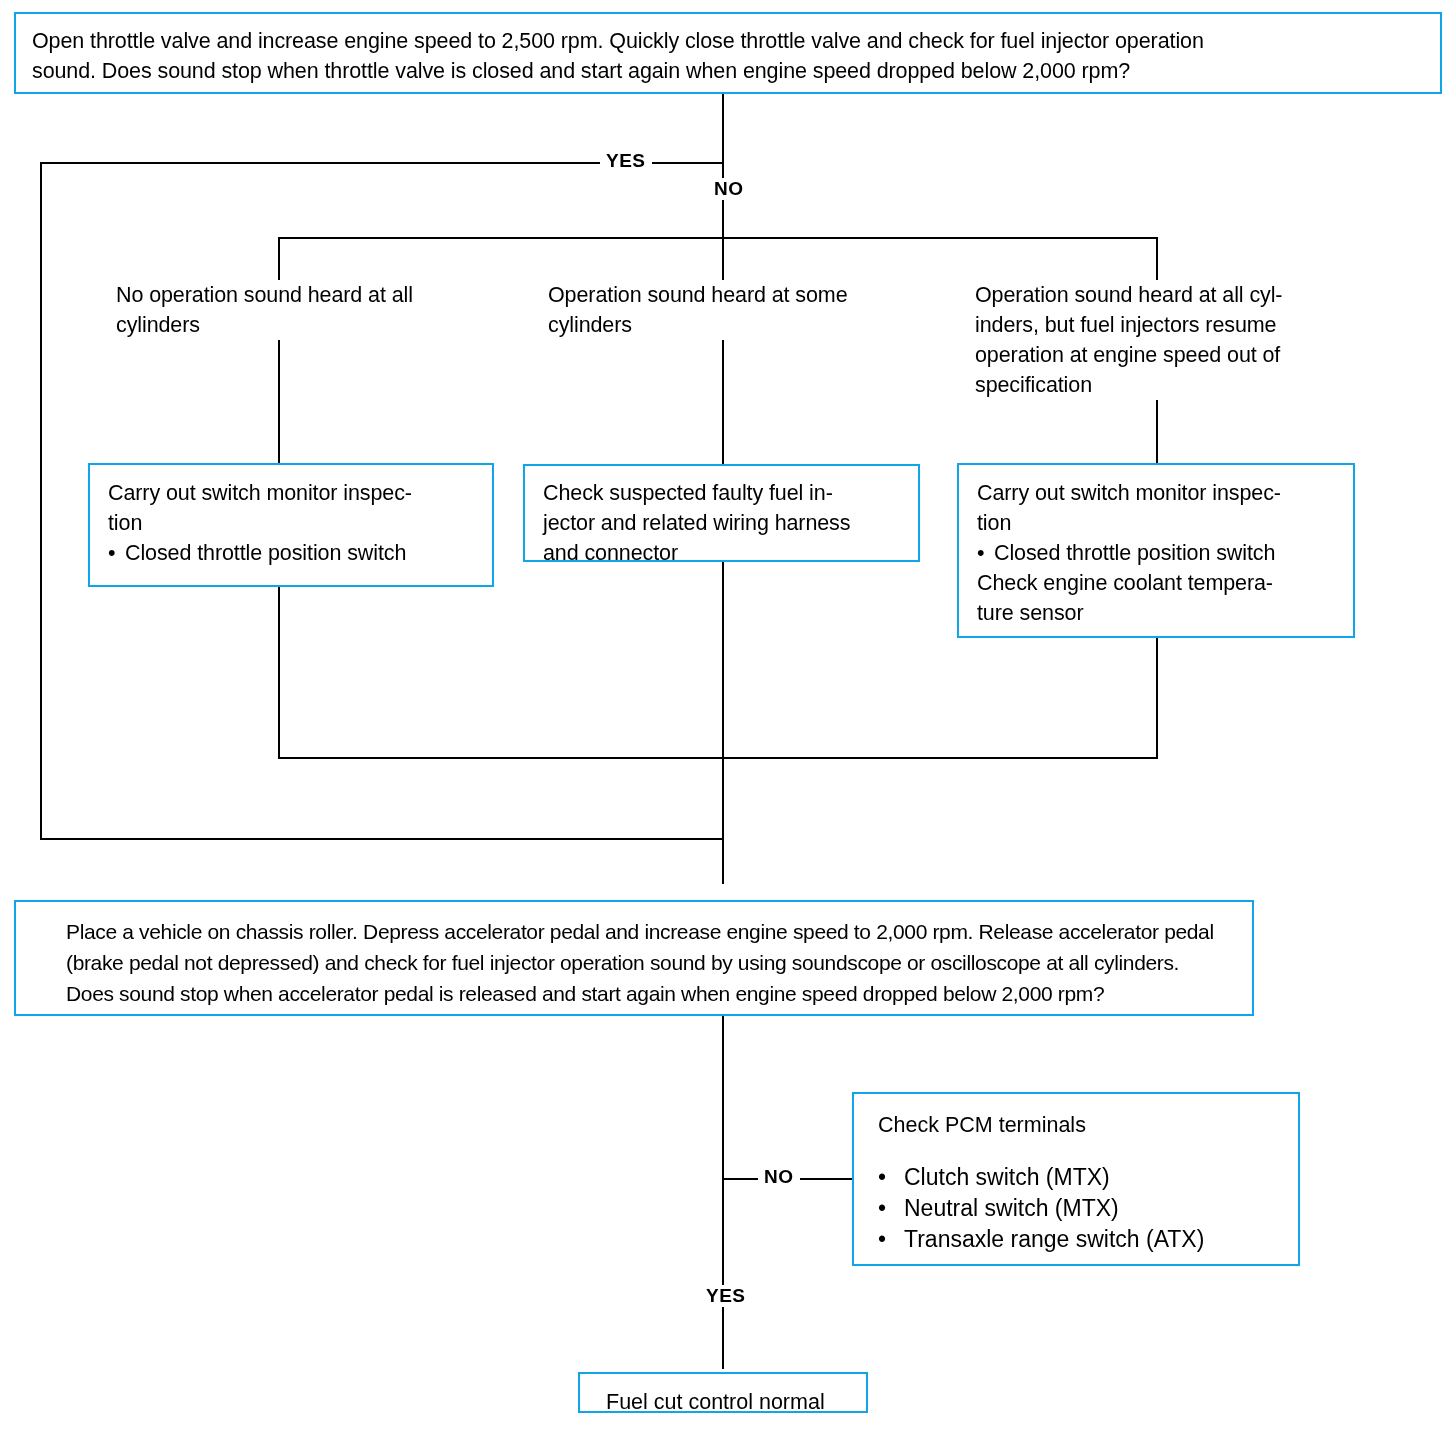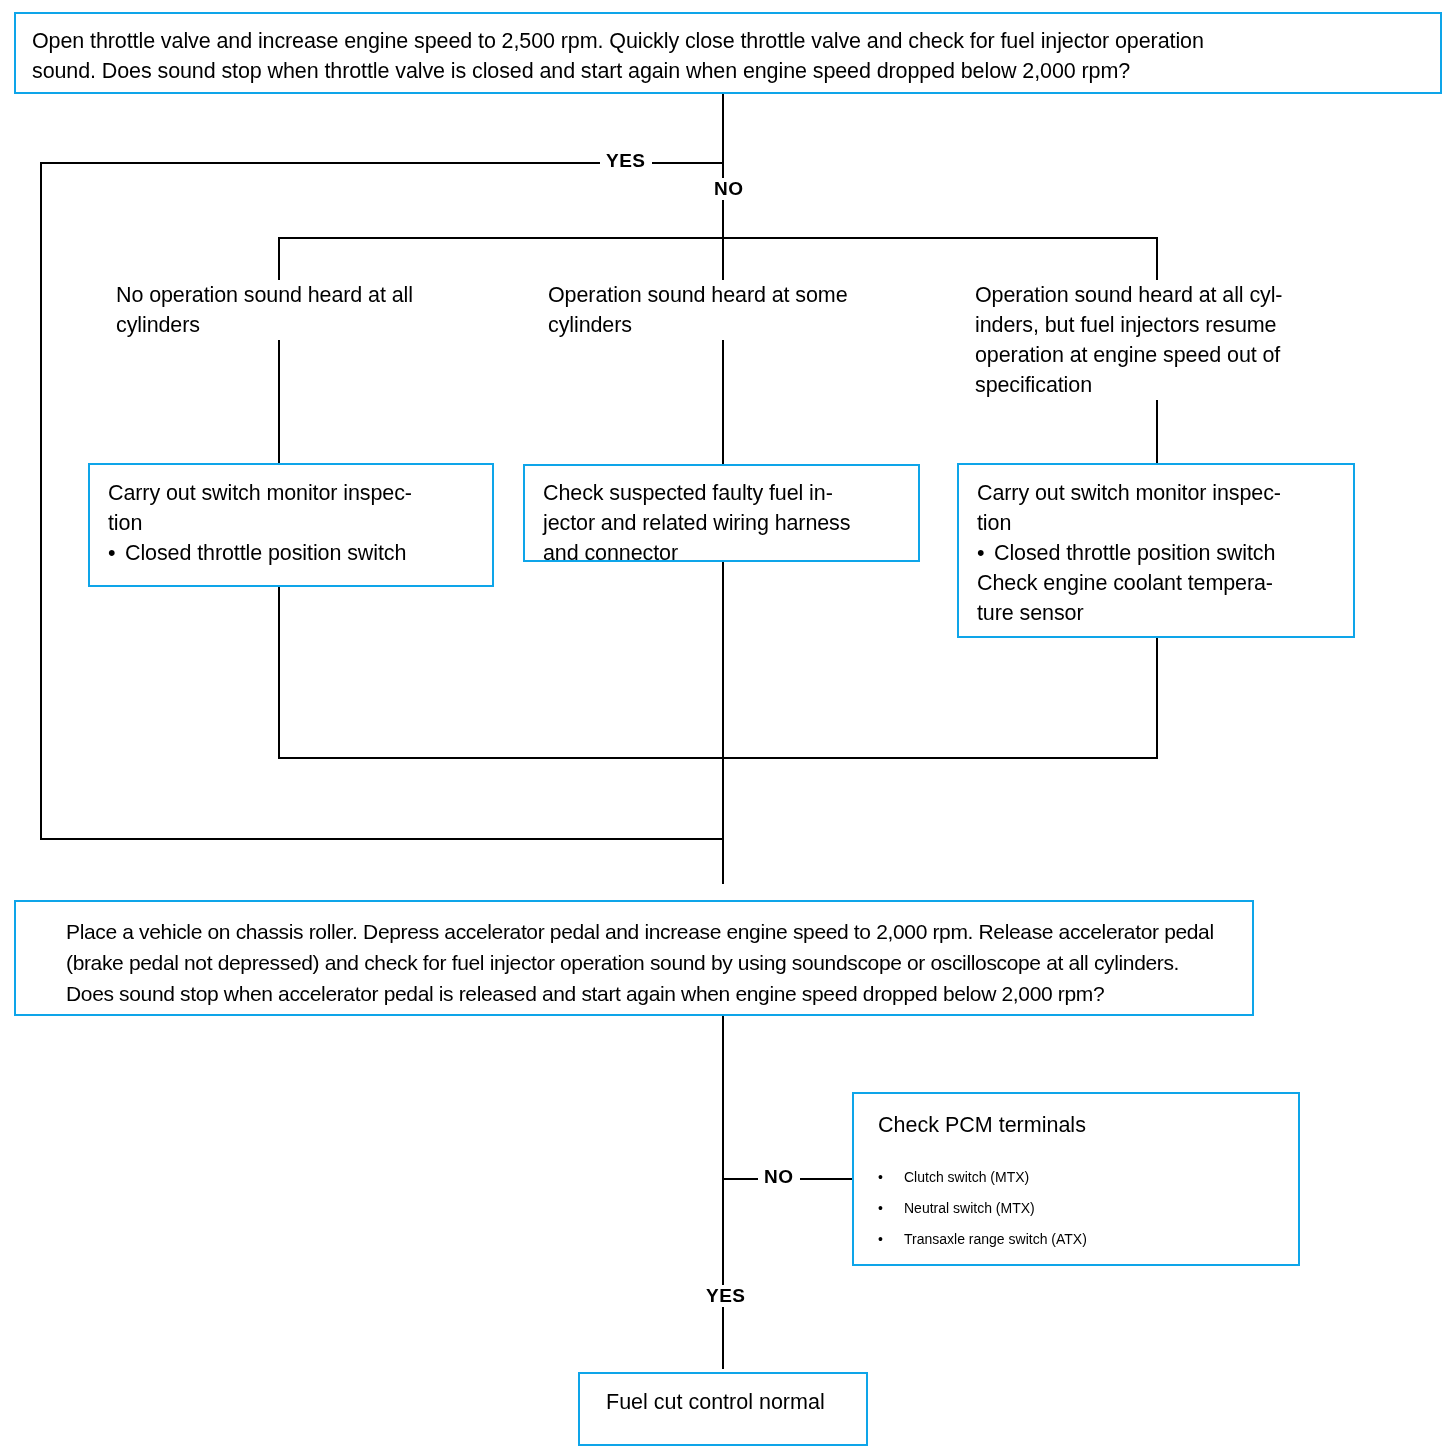--- a/index.html
+++ b/index.html
@@ -82,21 +82,21 @@
     vertical-align: baseline;
   }
   .pcm-title {
     font-size: 21.5px;
     line-height: 30px;
   }
   .pcm-list {
     margin-top: 22px;
   }
   .pcm-item {
-    font-size: 14px;
+    font-size: 23px;
     line-height: 31px;
     white-space: nowrap;
   }
   .pcm-item .bullet-dot {
     width: 26px;
   }
   .final-txt {
     font-size: 21.5px;
     line-height: 30px;
   }
@@ -200,17 +200,17 @@
         <div class="pcm-item">
           <span class="bullet-dot">•</span><span>Neutral switch (MTX)</span>
         </div>
         <div class="pcm-item">
           <span class="bullet-dot">•</span><span>Transaxle range switch (ATX)</span>
         </div>
       </div>
     </div>
   </div>
 
-  <div class="box" style="left:578px; top:1372px; width:290px; height:74px;">
+  <div class="box" style="left:578px; top:1372px; width:290px; height:41px;">
     <div class="inner final-txt" style="padding:13px 26px;">Fuel cut control normal</div>
   </div>
 
 </div>
 
 </body></html>

